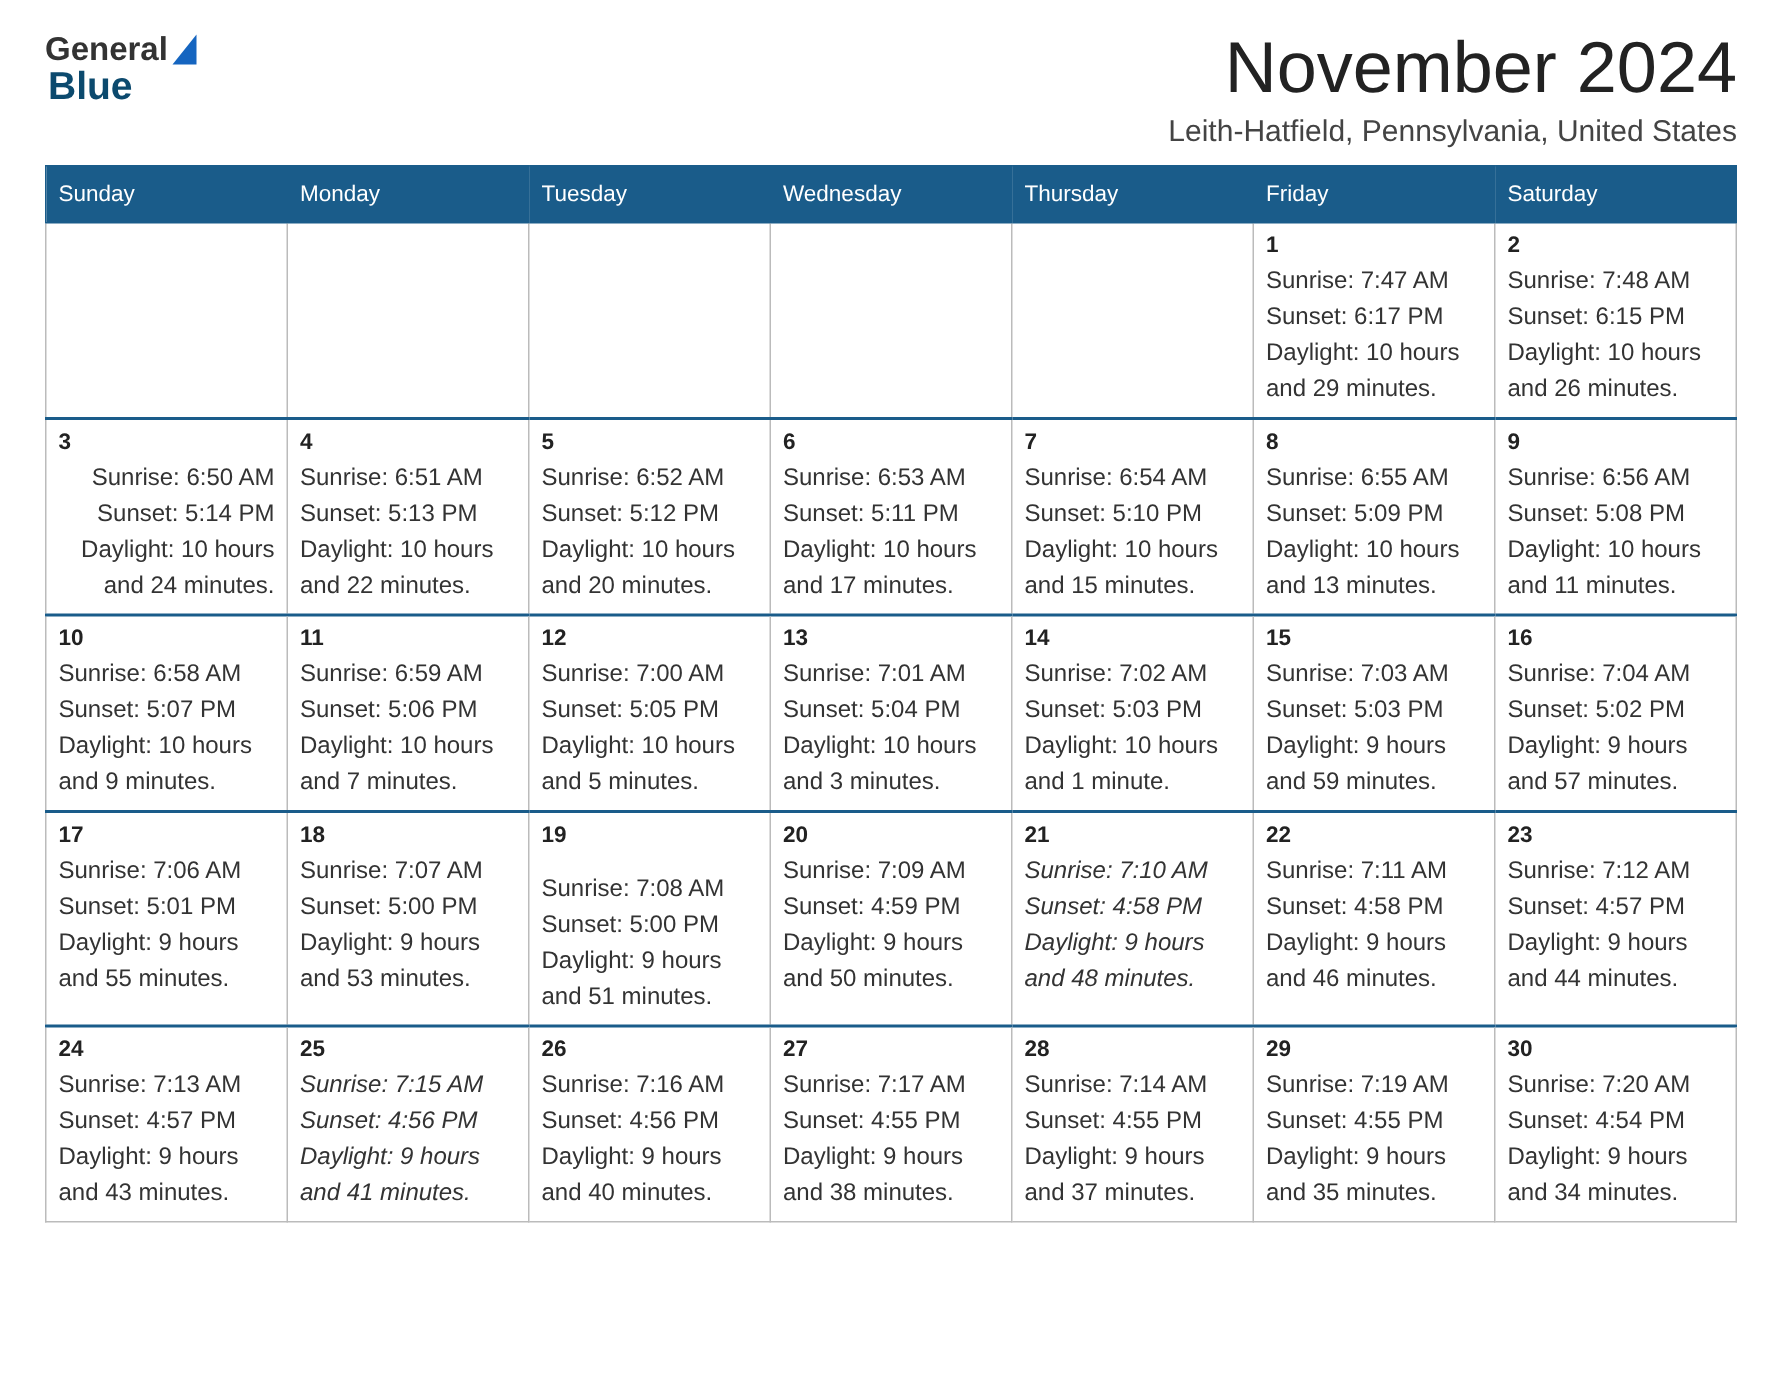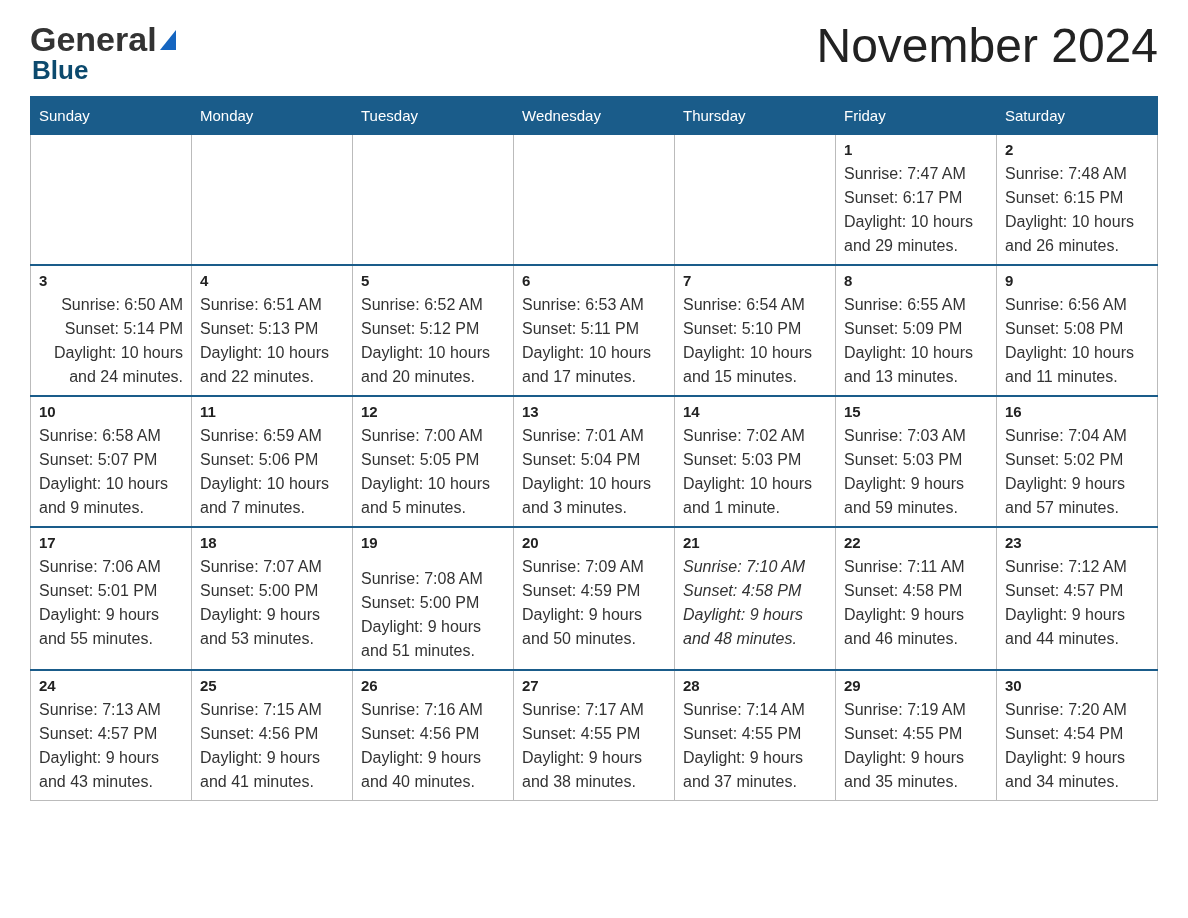--- a/index.html
+++ b/index.html
@@ -71,21 +71,21 @@
     .logo-wrapper {
       display: flex;
       flex-direction: column;
       align-items: flex-start;
     }
     .logo-top {
       display: flex;
       align-items: center;
     }
     .logo-top span {
-      font-size: 34px;
+      font-size: 22px;
       font-weight: bold;
       color: #333;
     }
     .logo-arrow {
       display: inline-block;
       width: 0;
       height: 0;
       border-style: solid;
       border-width: 0 0 20px 16px;
       border-color: transparent transparent #1565c0 transparent;
@@ -110,20 +110,21 @@
 <div class="header">
   <div class="logo-wrapper">
     <div class="logo-top">
       <span>General</span>
       <span class="logo-arrow"></span>
     </div>
     <div class="logo-bottom">Blue</div>
   </div>
   <div class="title-section">
     <div class="month-title">November 2024</div>
+    <div class="location-subtitle">Leith-Hatfield, Pennsylvania, United States</div>
   </div>
 </div>
 
 <table class="calendar">
   <thead>
     <tr>
       <th>Sunday</th>
       <th>Monday</th>
       <th>Tuesday</th>
       <th>Wednesday</th>
@@ -310,21 +311,21 @@
       <tr class="row-divider">
         <td class="week-row">
           <div class="day-number">24</div>
           <div class="day-info" style="white-space: pre-line;">Sunrise: 7:13 AM
 Sunset: 4:57 PM
 Daylight: 9 hours
 and 43 minutes.</div>
         </td>
         <td class="week-row">
           <div class="day-number">25</div>
-          <div class="day-info" style="white-space: pre-line;">Sunrise: 7:15 AM
+          <div class="day-info" style="white-space: pre-line; font-style: italic;">Sunrise: 7:15 AM
 Sunset: 4:56 PM
 Daylight: 9 hours
 and 41 minutes.</div>
         </td>
         <td class="week-row">
           <div class="day-number">26</div>
           <div class="day-info" style="white-space: pre-line;">Sunrise: 7:16 AM
 Sunset: 4:56 PM
 Daylight: 9 hours
 and 40 minutes.</div>

